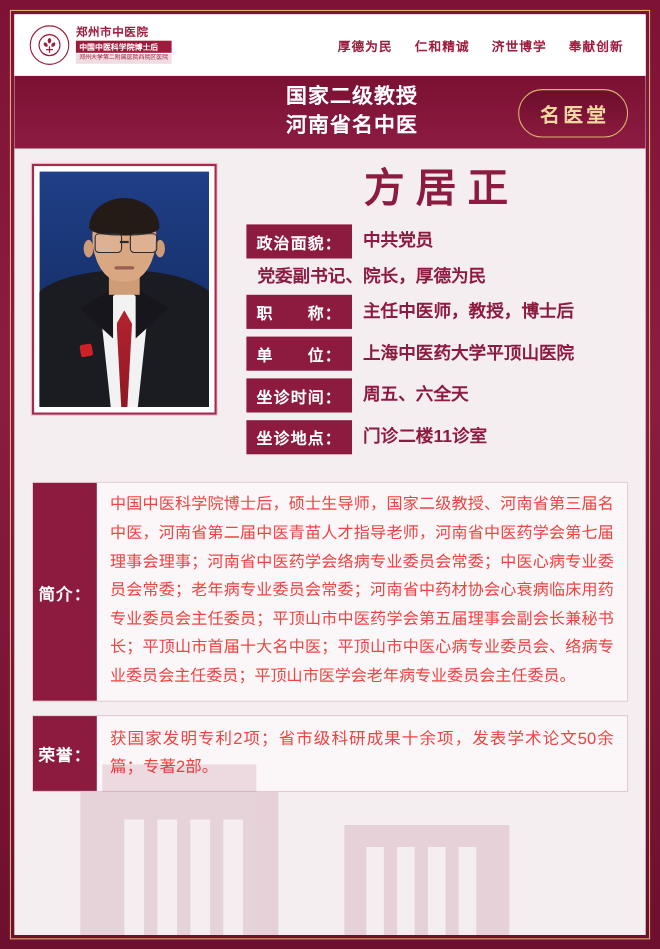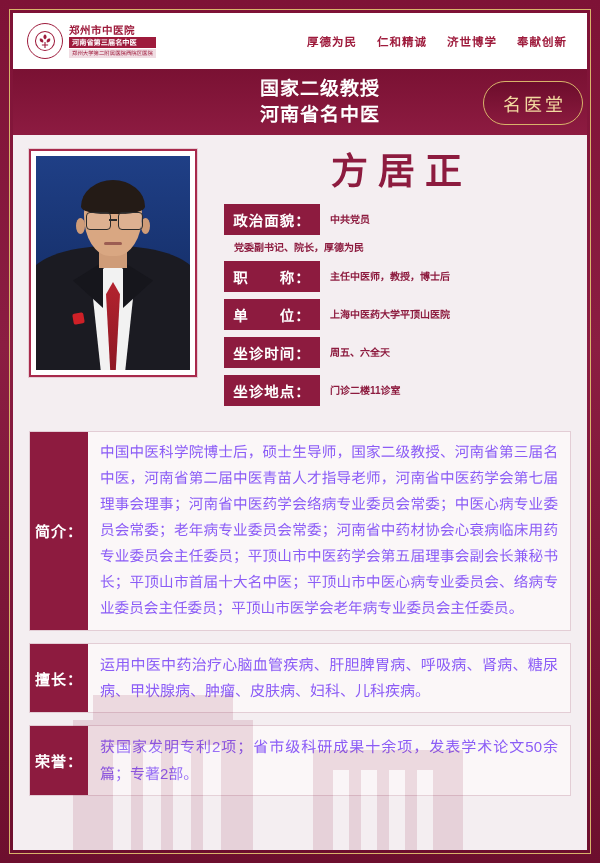--- a/index.html
+++ b/index.html
@@ -120,28 +120,28 @@
     text-align: right;
     color: #ffffff;
     font-weight: bold;
     font-size: 19px;
     line-height: 1.35;
     letter-spacing: 1px;
     margin-left: 40px;
   }
   .badge {
     position: absolute;
-    right: 4px;
+    right: 16px;
     top: 12px;
     background: linear-gradient(180deg, #6d0d2c 0%, #8a1a3e 100%);
     border: 1px solid #d8b36a;
     border-radius: 22px;
     color: #f2d9a0;
     font-size: 18px;
-    font-weight: normal;
+    font-weight: bold;
     letter-spacing: 3px;
     padding: 8px 16px 8px 19px;
   }
   
   .body-wrap {
     position: relative;
     padding: 14px 16px 0 16px;
     display: flex;
     gap: 27px;
   }
@@ -283,21 +283,21 @@
     letter-spacing: 1px;
     display: flex;
     align-items: center;
     justify-content: center;
     padding: 5px 0;
     box-sizing: border-box;
   }
   .field-value {
     flex: 1 1 auto;
     color: #8d1b3f;
-    font-size: 10px;
+    font-size: 16px;
     font-weight: bold;
     display: flex;
     align-items: center;
     padding-left: 10px;
     line-height: 1.2;
   }
   
   .sections {
     padding: 18px 16px 0 16px;
   }
@@ -316,21 +316,21 @@
     font-size: 15px;
     font-weight: bold;
     display: flex;
     align-items: center;
     justify-content: center;
     letter-spacing: 1px;
     text-align: right;
   }
   .sec-text {
     flex: 1 1 auto;
-    color: #8b5cf6;
+    color: #ef4444;
     font-size: 15px;
     line-height: 1.75;
     padding: 8px 12px 8px 12px;
     text-align: justify;
   }
   .section.intro .sec-text { font-size: 14.6px; line-height: 1.78; }
 </style>
 </head>
 <body>
 
@@ -360,21 +360,21 @@
           <svg width="22" height="22" viewBox="0 0 24 24" aria-hidden="true">
             <circle cx="12" cy="12" r="10.4" fill="none" stroke="#9e1b3c" stroke-width="1.1"></circle>
             <path d="M12 4.6c2.4 1.6 2.4 4.2 0 5.8-2.4-1.6-2.4-4.2 0-5.8z" fill="#9e1b3c"></path>
             <path d="M6.4 9.4c2.8-.4 4.4 1.6 3.6 4.2-2.8.4-4.4-1.6-3.6-4.2z" fill="#9e1b3c"></path>
             <path d="M17.6 9.4c.8 2.6-.8 4.6-3.6 4.2-.8-2.6.8-4.6 3.6-4.2z" fill="#9e1b3c"></path>
             <path d="M12 13.2v6.4M8.6 16.4h6.8" stroke="#9e1b3c" stroke-width="1.2" fill="none"></path>
           </svg>
         </div>
         <div class="logo-lines">
           <div class="logo-l1">郑州市中医院</div>
-          <div class="logo-l2">河南省第三届名中医</div>
+          <div class="logo-l2">中国中医科学院博士后</div>
           <div class="logo-l3">郑州大学第二附属医院西院区医院</div>
         </div>
       </div>
       <div class="slogan">
         <span>厚德为民</span>
         <span>仁和精诚</span>
         <span>济世博学</span>
         <span>奉献创新</span>
       </div>
     </div>
@@ -436,23 +436,19 @@
         </div>
       </div>
     </div>
 
     <div class="sections">
       <div class="section intro">
         <div class="sec-label">简介：</div>
         <div class="sec-text">中国中医科学院博士后，硕士生导师，国家二级教授、河南省第三届名中医，河南省第二届中医青苗人才指导老师，河南省中医药学会第七届理事会理事；河南省中医药学会络病专业委员会常委；中医心病专业委员会常委；老年病专业委员会常委；河南省中药材协会心衰病临床用药专业委员会主任委员；平顶山市中医药学会第五届理事会副会长兼秘书长；平顶山市首届十大名中医；平顶山市中医心病专业委员会、络病专业委员会主任委员；平顶山市医学会老年病专业委员会主任委员。</div>
       </div>
       <div class="section">
-        <div class="sec-label">擅长：</div>
-        <div class="sec-text">运用中医中药治疗心脑血管疾病、肝胆脾胃病、呼吸病、肾病、糖尿病、甲状腺病、肿瘤、皮肤病、妇科、儿科疾病。</div>
-      </div>
-      <div class="section">
         <div class="sec-label">荣誉：</div>
         <div class="sec-text">获国家发明专利2项；省市级科研成果十余项，发表学术论文50余篇；专著2部。</div>
       </div>
     </div>
 
   </div>
 </div>
 
 </body></html>

